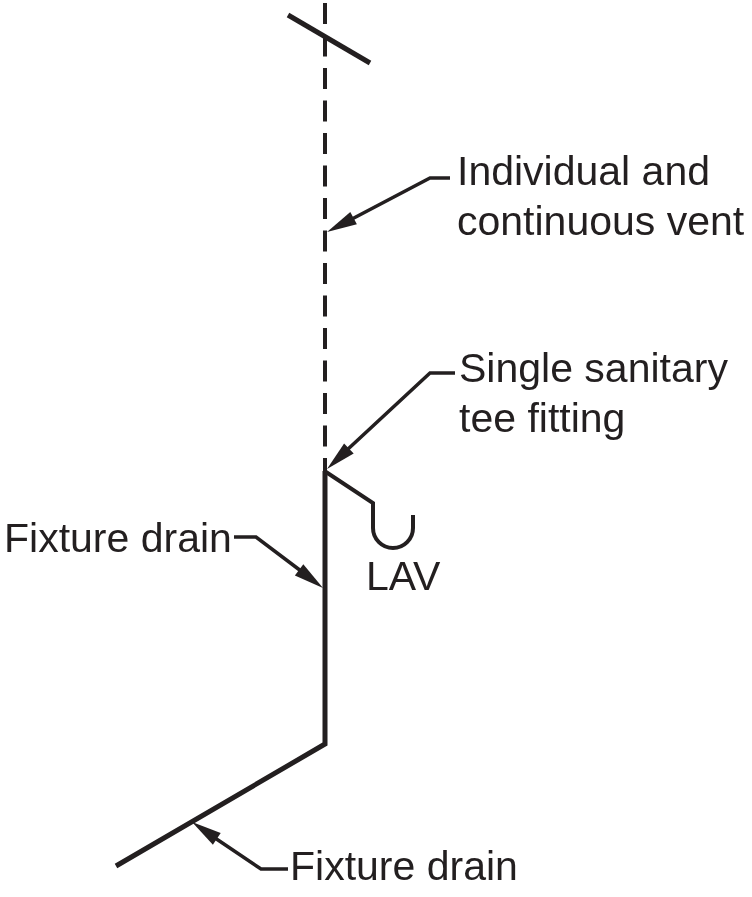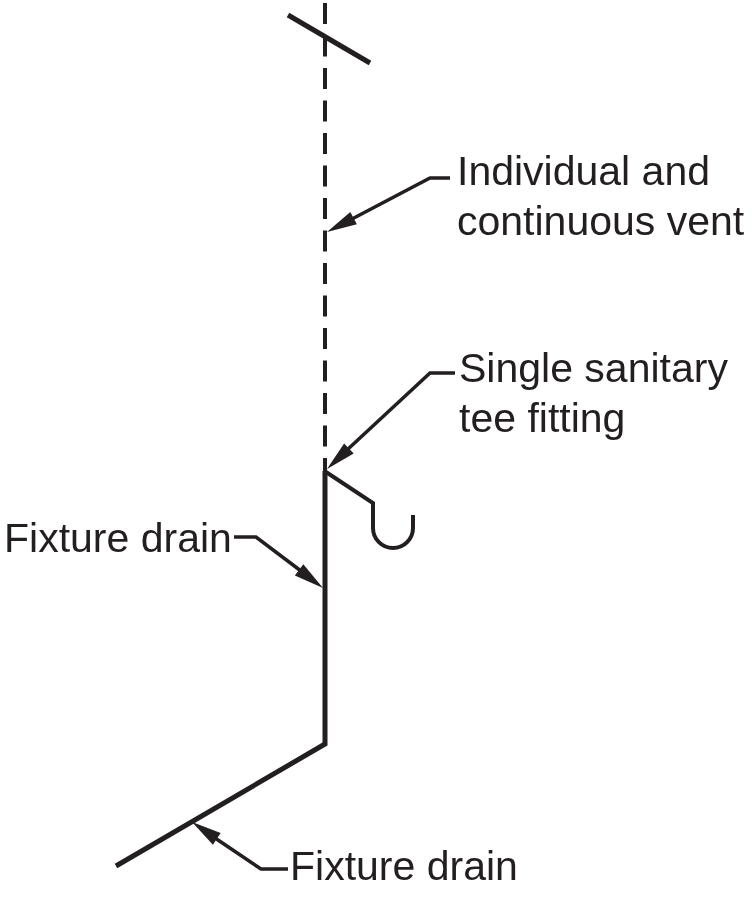--- a/index.html
+++ b/index.html
@@ -76,16 +76,17 @@
     <div>tee fitting</div>
   </div>
 
   <div class="label" style="left:457px; top:146px;">
     <div>Individual and</div>
     <div>continuous vent</div>
   </div>
 
   <div class="label" style="left:4px; top:513px;">Fixture drain</div>
 
+  <div class="label" style="left:366px; top:551px;">LAV</div>
 
   <div class="label" style="left:290px; top:841px;">Fixture drain</div>
 
 </div>
 
 </body></html>

